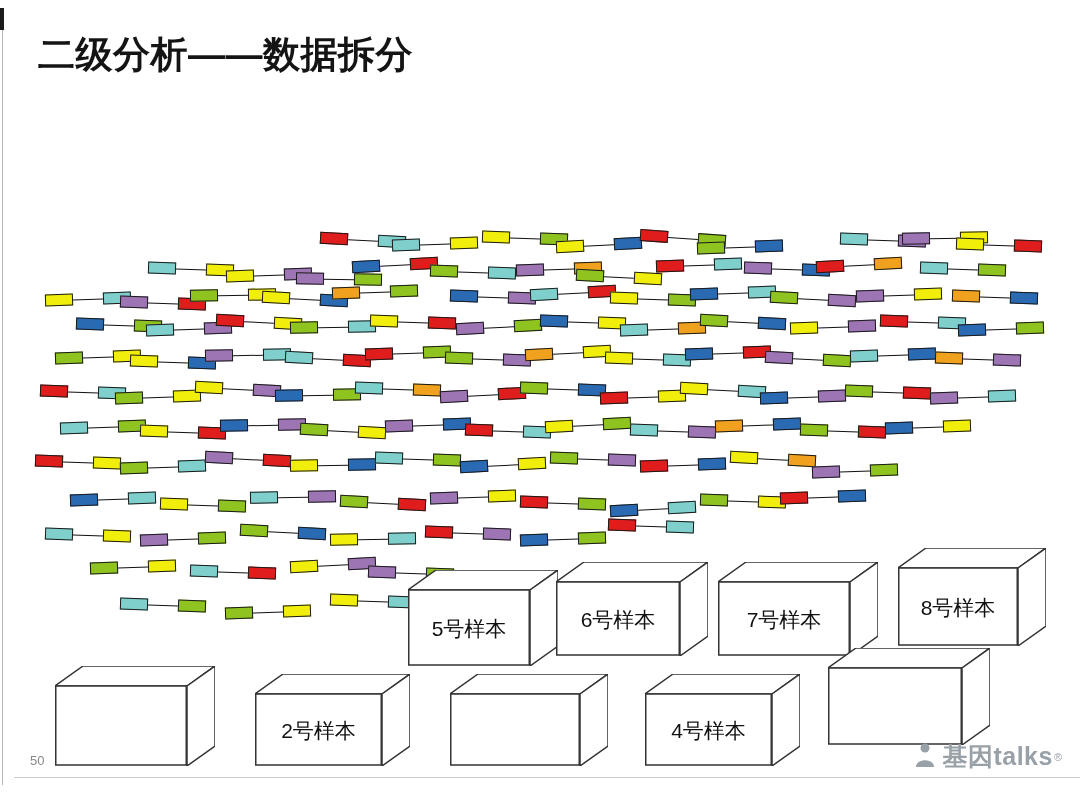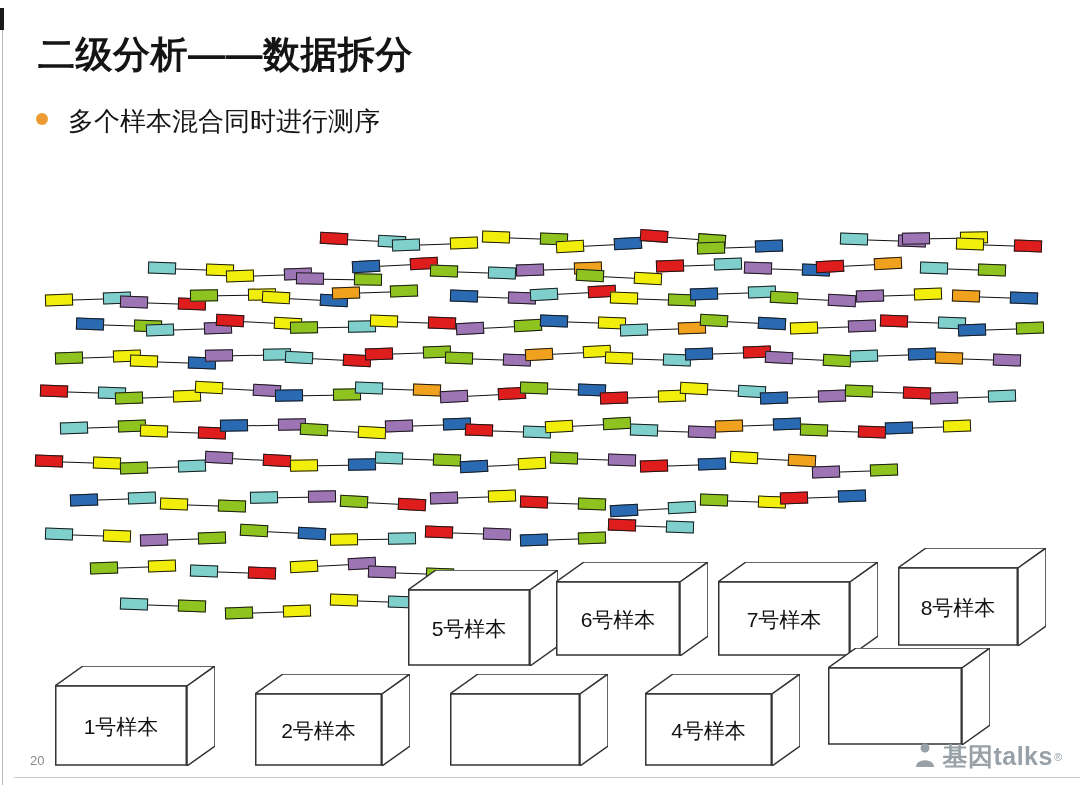--- a/index.html
+++ b/index.html
@@ -39,24 +39,20 @@
 </head>
 <body>
 
 <div class="slide">
 
   <div class="edge-tick"></div>
   <div class="edge-line"></div>
 
   <h1 class="slide-title">二级分析——数据拆分</h1>
 
-  <div class="bullet bullet-1">
-    <span class="bullet-dot" style="background: rgb(237, 155, 51);"></span>
-    <span class="bullet-text">多个样本混合同时进行测序</span>
-  </div>
 
 
   <div class="reads-layer">
       <div class="read-pair" style="left: 320px; top: 233px; transform: rotate(3deg);">
         <span class="read-rect" style="background: rgb(223, 29, 29);"></span>
         <span class="read-link"></span>
         <span class="read-rect" style="background: rgb(127, 208, 205);"></span>
       </div>
       <div class="read-pair" style="left: 392px; top: 237px; transform: rotate(-2deg);">
         <span class="read-rect" style="background: rgb(127, 208, 205);"></span>
@@ -654,21 +650,20 @@
           <polygon points="134,20 162,0 162,77 134,97" fill="#ffffff" stroke="#333" stroke-width="1.5"></polygon>
           <rect x="0.75" y="20" width="132.5" height="76" fill="#ffffff" stroke="#333" stroke-width="1.5"></rect>
         </svg>
       </div>
       <div class="sample-box" style="left: 55px; top: 666px; width: 160px; height: 100px;">
         <svg width="160" height="100" viewBox="0 0 160 100">
           <polygon points="0,20 28,0 160,0 132,20" fill="#ffffff" stroke="#333" stroke-width="1.5"></polygon>
           <polygon points="132,20 160,0 160,80 132,100" fill="#ffffff" stroke="#333" stroke-width="1.5"></polygon>
           <rect x="0.75" y="20" width="130.5" height="79" fill="#ffffff" stroke="#333" stroke-width="1.5"></rect>
         </svg>
-        <div class="sample-label" style="left:0;top:47px;width:132px;">1号样本</div>
       </div>
       <div class="sample-box" style="left: 255px; top: 674px; width: 155px; height: 92px;">
         <svg width="155" height="92" viewBox="0 0 155 92">
           <polygon points="0,20 28,0 155,0 127,20" fill="#ffffff" stroke="#333" stroke-width="1.5"></polygon>
           <polygon points="127,20 155,0 155,72 127,92" fill="#ffffff" stroke="#333" stroke-width="1.5"></polygon>
           <rect x="0.75" y="20" width="125.5" height="71" fill="#ffffff" stroke="#333" stroke-width="1.5"></rect>
         </svg>
         <div class="sample-label" style="left:0;top:43px;width:127px;">2号样本</div>
       </div>
       <div class="sample-box" style="left: 450px; top: 674px; width: 158px; height: 92px;">
@@ -682,21 +677,21 @@
         <svg width="155" height="92" viewBox="0 0 155 92">
           <polygon points="0,20 28,0 155,0 127,20" fill="#ffffff" stroke="#333" stroke-width="1.5"></polygon>
           <polygon points="127,20 155,0 155,72 127,92" fill="#ffffff" stroke="#333" stroke-width="1.5"></polygon>
           <rect x="0.75" y="20" width="125.5" height="71" fill="#ffffff" stroke="#333" stroke-width="1.5"></rect>
         </svg>
         <div class="sample-label" style="left:0;top:43px;width:127px;">4号样本</div>
       </div>
     </div>
 
   <div class="footer-line"></div>
-  <div class="page-number">20</div>
+  <div class="page-number">50</div>
 
   <div class="footer-logo">
     <span class="logo-icon">
       <svg width="24" height="28" viewBox="0 0 24 28">
         <circle cx="12" cy="7" r="4.5" fill="#99a1a8"></circle>
         <path d="M3,26 C3,17 21,17 21,26 Z" fill="#99a1a8"></path>
       </svg>
     </span>
     <span class="logo-text">基因talks</span>
     <span class="logo-reg">®</span>

